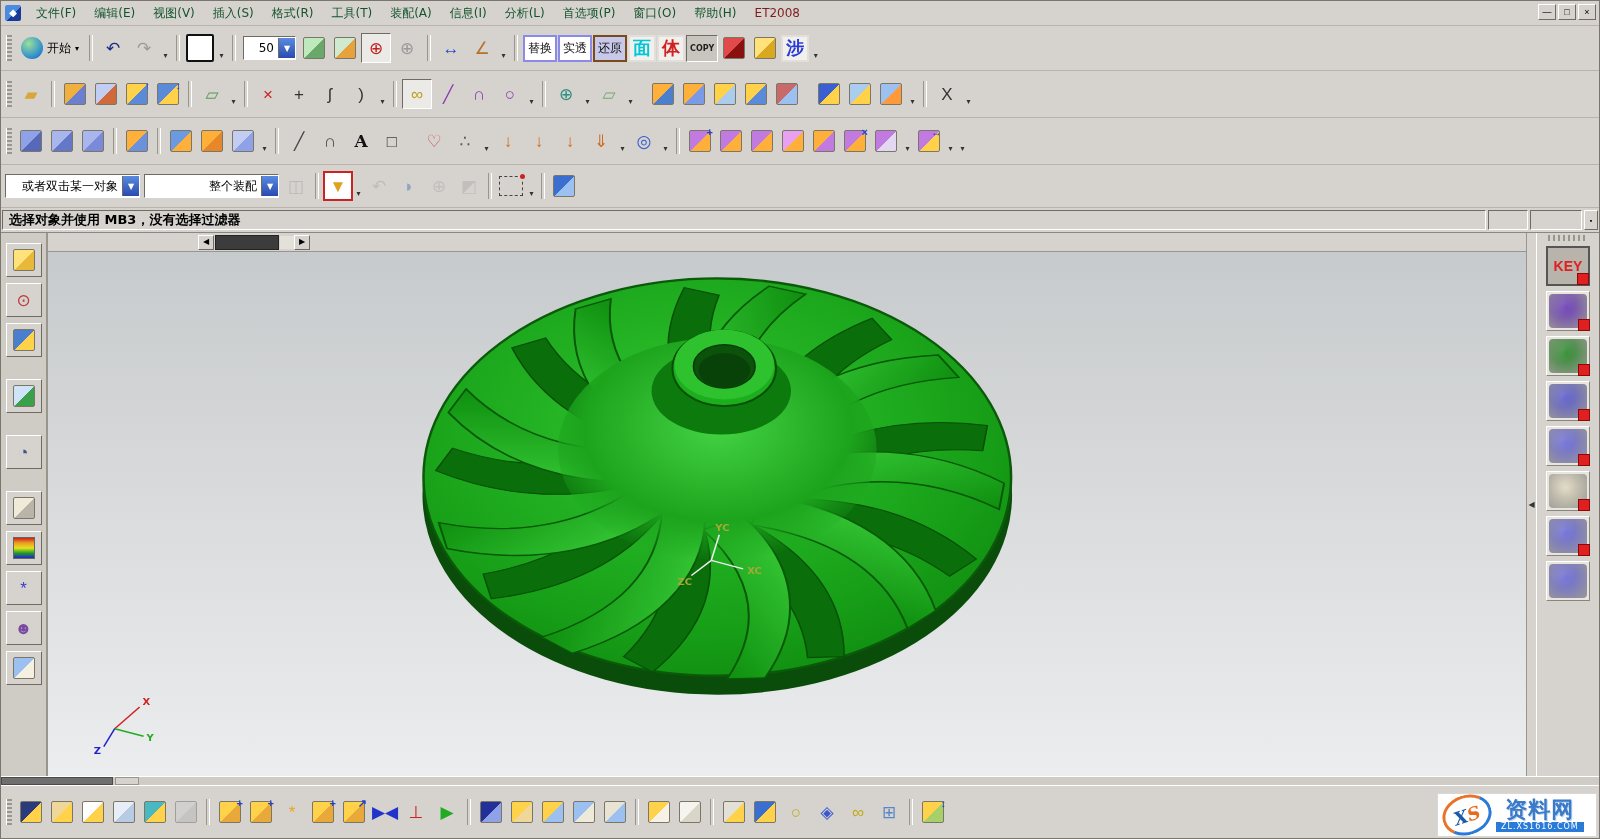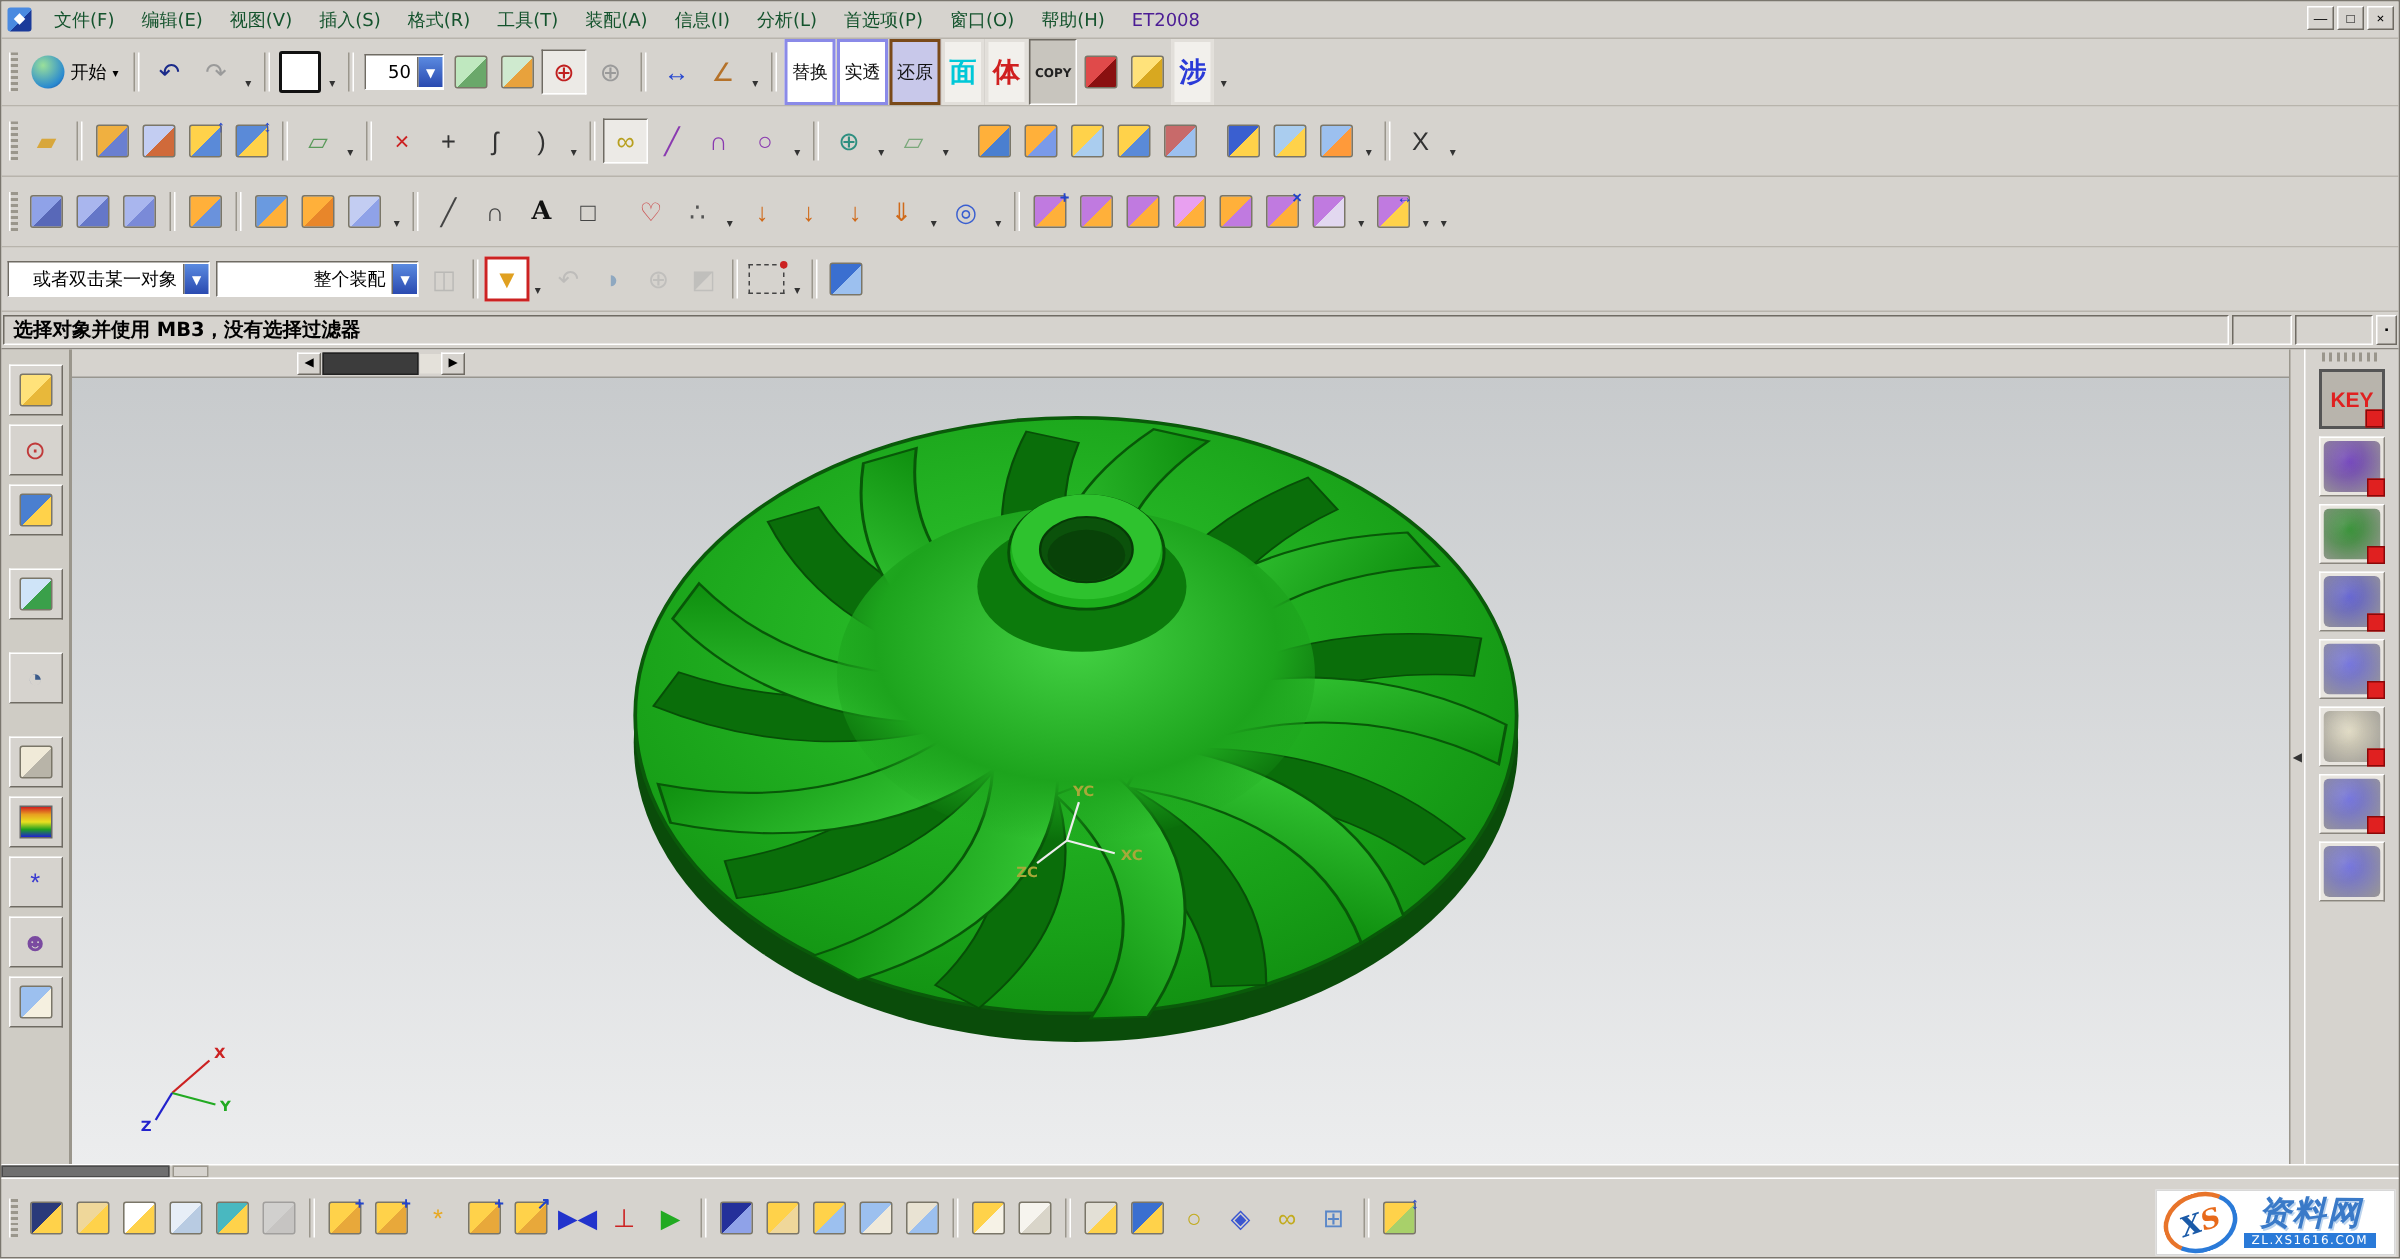--- a/index.html
+++ b/index.html
@@ -4,41 +4,41 @@
 <style>
   html,body{margin:0;padding:0;width:1600px;height:839px;overflow:hidden;
     font-family:"DejaVu Sans",sans-serif;font-size:12px;background:#d6d3ce;}
   .app{width:1600px;height:839px;display:flex;flex-direction:column;border:1px solid #7a766e;box-sizing:border-box;}
   .bar{background:#d6d3ce;display:flex;align-items:center;flex:0 0 auto;}
   
   .titlebar{height:24px;border-bottom:1px solid #b8b4ac;padding-left:4px;position:relative;}
   .appicon{width:16px;height:16px;background:linear-gradient(135deg,#4a8ae0 0 55%,#1a3a9a 55% 100%);
     border-radius:2px;margin-right:6px;color:#fff;font-size:10px;line-height:16px;text-align:center;}
   .mi{padding:3px 9px;color:#14532d;cursor:default;}
-  .msuffix{padding:3px 9px;color:#4c1d95;}
+  .msuffix{padding:3px 9px;color:#7f1d1d;}
   .winctl{position:absolute;right:3px;top:3px;display:flex;gap:2px;}
   .winctl button{width:18px;height:16px;font-size:9px;line-height:12px;background:#d6d3ce;
     border:1px solid;border-color:#fff #6f6b63 #6f6b63 #fff;padding:0;}
   
   .tbrow{border-bottom:1px solid #b8b4ac;padding:2px 2px;gap:1px;}
   .row1{height:40px;}.row2{height:42px;}.row3{height:42px;}
   .grip{width:5px;height:26px;margin:0 3px;background:repeating-linear-gradient(#9a968c 0 2px,#d6d3ce 2px 4px);border-left:1px solid #fff;}
   .sep{width:2px;height:26px;margin:0 4px;border-left:1px solid #9a968c;border-right:1px solid #fff;}
   .gap{width:10px;height:10px;}
   button.tb{width:30px;height:30px;background:transparent;border:1px solid transparent;padding:0;
     display:inline-flex;align-items:center;justify-content:center;position:relative;}
   button.tb.press{background:#eceae6;border-color:#6f6b63 #fff #fff #6f6b63;}
   button.tb.dis{filter:grayscale(1);opacity:.55;}
   button.tb.redbox{border:2px solid #cc2222;background:#fff;}
   .g{font-size:17px;line-height:1;}
   .cube{width:20px;height:20px;border:1px solid #7a7668;border-radius:2px;}
   .plus{position:absolute;top:0px;right:1px;font-size:11px;font-weight:bold;color:#2244cc;line-height:1;}
   .dd{width:11px;height:28px;display:inline-flex;align-items:flex-end;justify-content:center;
     font-size:8px;color:#333;padding-bottom:4px;cursor:default;}
-  .tbtn{height:44px;min-width:28px;padding:0 3px;background:#fff;border:2px solid #8a8ae8;
+  .tbtn{height:27px;min-width:28px;padding:0 3px;background:#fff;border:2px solid #8a8ae8;
     font-size:12px;display:inline-flex;align-items:center;justify-content:center;font-family:"DejaVu Sans",sans-serif;}
   .tbtn.big{font-size:18px;font-weight:bold;border-color:#e2dfda;background:#f2f0ec;}
   .tbtn.press{background:#c8c8ea;border-color:#7a4a1a;}
   .tbtn.graypress{background:#c8c5be;border:1px solid;border-color:#6f6b63 #fff #fff #6f6b63;font-size:8px;font-weight:bold;}
   .startbtn{height:30px;background:transparent;border:1px solid transparent;display:inline-flex;align-items:center;gap:4px;padding:0 4px;font-size:12px;}
   .globe{width:22px;height:22px;border-radius:50%;background:radial-gradient(circle at 35% 30%,#9ae09a,#2a8ad0 70%,#123a8a);}
   .caret{font-size:8px;}
   .swatch{width:26px;height:24px;background:#fff;border:2px solid #111;border-radius:2px;}
   .combo{display:inline-flex;align-items:center;height:22px;background:#fff;border:1px solid;border-color:#6f6b63 #fff #fff #6f6b63;margin:0 2px;}
   .combo .ctext{padding:0 4px;white-space:nowrap;overflow:hidden;font-size:12px;text-align:right;}
@@ -79,21 +79,21 @@
   .hbox{width:22px;height:6px;background:#d6d3ce;border:1px solid #9a968c;margin-left:2px;}
   .bottombar{height:48px;border-top:1px solid #fff;padding:2px;position:relative;gap:1px;}
   .bottombar button.tb{width:30px;height:30px;}
   .watermark{position:absolute;right:2px;bottom:1px;width:160px;height:44px;background:#fff;border:1px solid #d8d8d8;
     display:flex;align-items:center;gap:4px;padding:2px 4px;box-sizing:border-box;}
   .wm-oval{width:44px;height:34px;border:3px solid;border-color:#e8742a #2a7ad8 #2a7ad8 #e8742a;border-radius:50%;
     transform:rotate(-18deg);display:flex;align-items:center;justify-content:center;font-family:"DejaVu Serif",serif;
     font-style:italic;font-weight:bold;font-size:18px;}
   .wm-x{color:#1a5aa8;}.wm-s{color:#e86a1a;}
   .wm-right{display:flex;flex-direction:column;align-items:center;line-height:1;}
-  .wm-title{color:#3a7ac8;font-weight:bold;font-size:22px;letter-spacing:1px;text-shadow:1px 1px 0 #bcd4ee;font-style:italic;}
+  .wm-title{color:#3a7ac8;font-weight:bold;font-size:22px;letter-spacing:1px;text-shadow:1px 1px 0 #bcd4ee;}
   .wm-url{background:#2a7ad8;color:#fff;font-size:8px;padding:1px 5px;margin-top:1px;letter-spacing:1px;}
 </style>
 </head>
 <body>
 
 <div class="app">
 
   <div class="bar titlebar">
     <div class="appicon">◆</div>
     <div id="menuItems" style="display:flex;">

